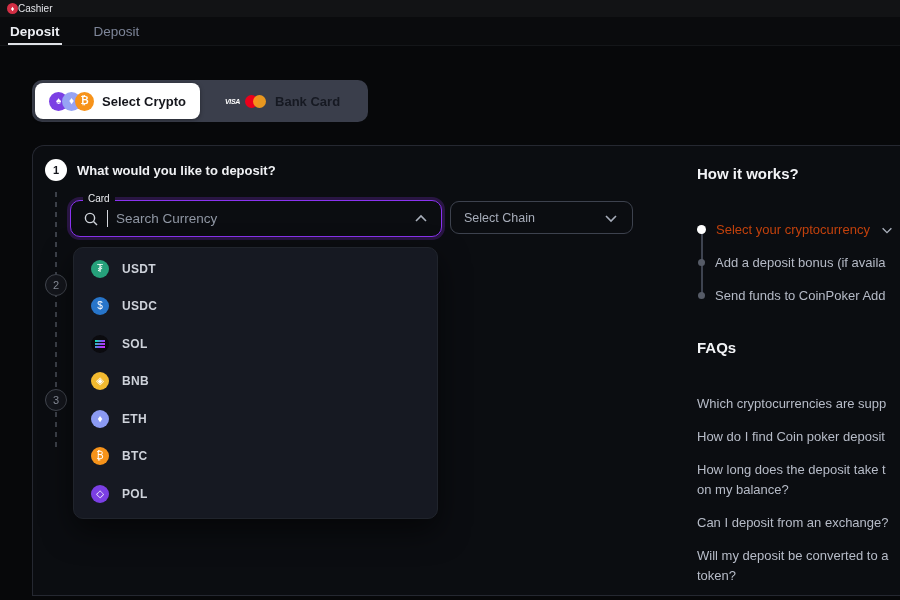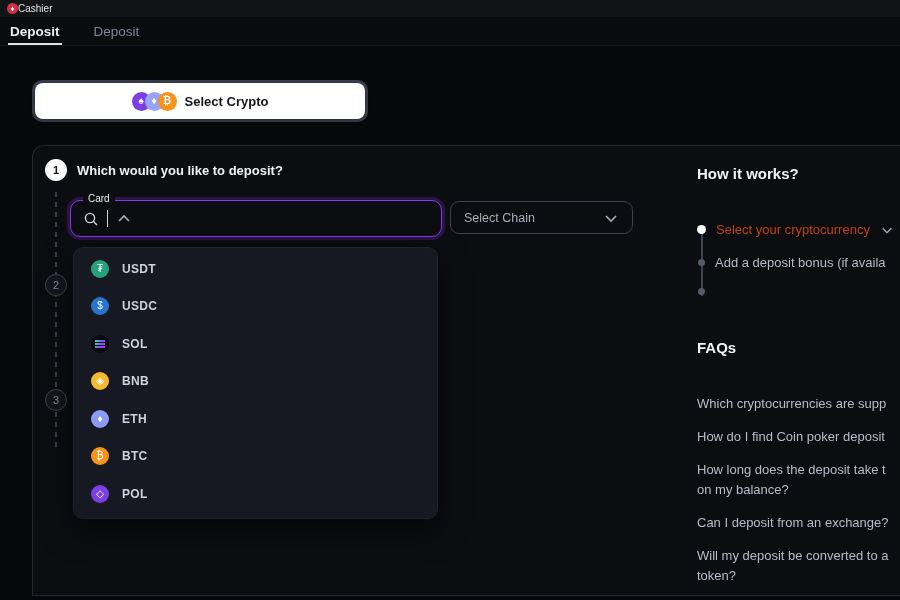--- a/index.html
+++ b/index.html
@@ -116,39 +116,48 @@
 
 <div class="method-toggle">
   <div class="seg seg-crypto">
     <span class="coin-trio">
       <span class="coin" style="background: rgb(123, 63, 228);">♠</span>
       <span class="coin" style="background: rgb(151, 163, 244);">♦</span>
       <span class="coin" style="background: rgb(247, 147, 26);">₿</span>
     </span>
     <span>Select Crypto</span>
   </div>
+  <div class="seg seg-card">
+    <span class="visa-mark">VISA</span>
+    <span class="mc-mark">
+      <i class="mc-red"></i>
+        <i class="mc-orange"></i>
+    </span>
+    <span>Bank Card</span>
+  </div>
 </div>
 
 <div class="panel"></div>
 
 <div class="step-line"></div>
 <div class="step-circle active">1</div>
 <div class="step-circle idle" style="left:45px; top:274px;">2</div>
 <div class="step-circle idle" style="left:45px; top:389px;">3</div>
-<div class="step-q">Which would you like to deposit?</div>
+<div class="step-q">What would you like to deposit?</div>
 
 <div class="token-field">
   <span class="token-legend">Card</span>
   <span class="search-icon">
     <svg width="16" height="16" viewBox="0 0 16 16" fill="none" stroke="currentColor" stroke-width="1.4">
       <circle cx="7" cy="7" r="4.6"></circle>
         <line x1="10.5" y1="10.5" x2="14" y2="14"></line>
     </svg>
   </span>
   <span class="caret"></span>
+  <input class="token-input" placeholder="Search Currency" style="">
   <span class="chev">
     <svg width="16" height="16" viewBox="0 0 16 16" fill="none" stroke="currentColor" stroke-width="1.6">
       <polyline points="3,10 8,5 13,10"></polyline>
     </svg>
   </span>
 </div>
 
 <div class="chain-select">
   <span>Select Chain</span>
   <span class="chev">
@@ -201,20 +210,21 @@
       <polyline points="3,6 8,11 13,6"></polyline>
     </svg>
   </span>
 </div>
 <div class="hiw-row" style="top:255px;">
   <span class="hiw-dot dot-idle"></span>
   <span class="hiw-text">Add a deposit bonus (if availa</span>
 </div>
 <div class="hiw-row" style="top:288px;">
   <span class="hiw-dot dot-idle"></span>
+  <span class="hiw-text">Send funds to CoinPoker Add</span>
 </div>
 
 <div class="faq-title">FAQs</div>
 <div class="faq-list">
   <div class="faq-item">Which cryptocurrencies are supp</div>
   <div class="faq-item">How do I find Coin poker deposit</div>
   <div class="faq-item">
     <div>How long does the deposit take t</div>
     <div>on my balance?</div>
   </div>

